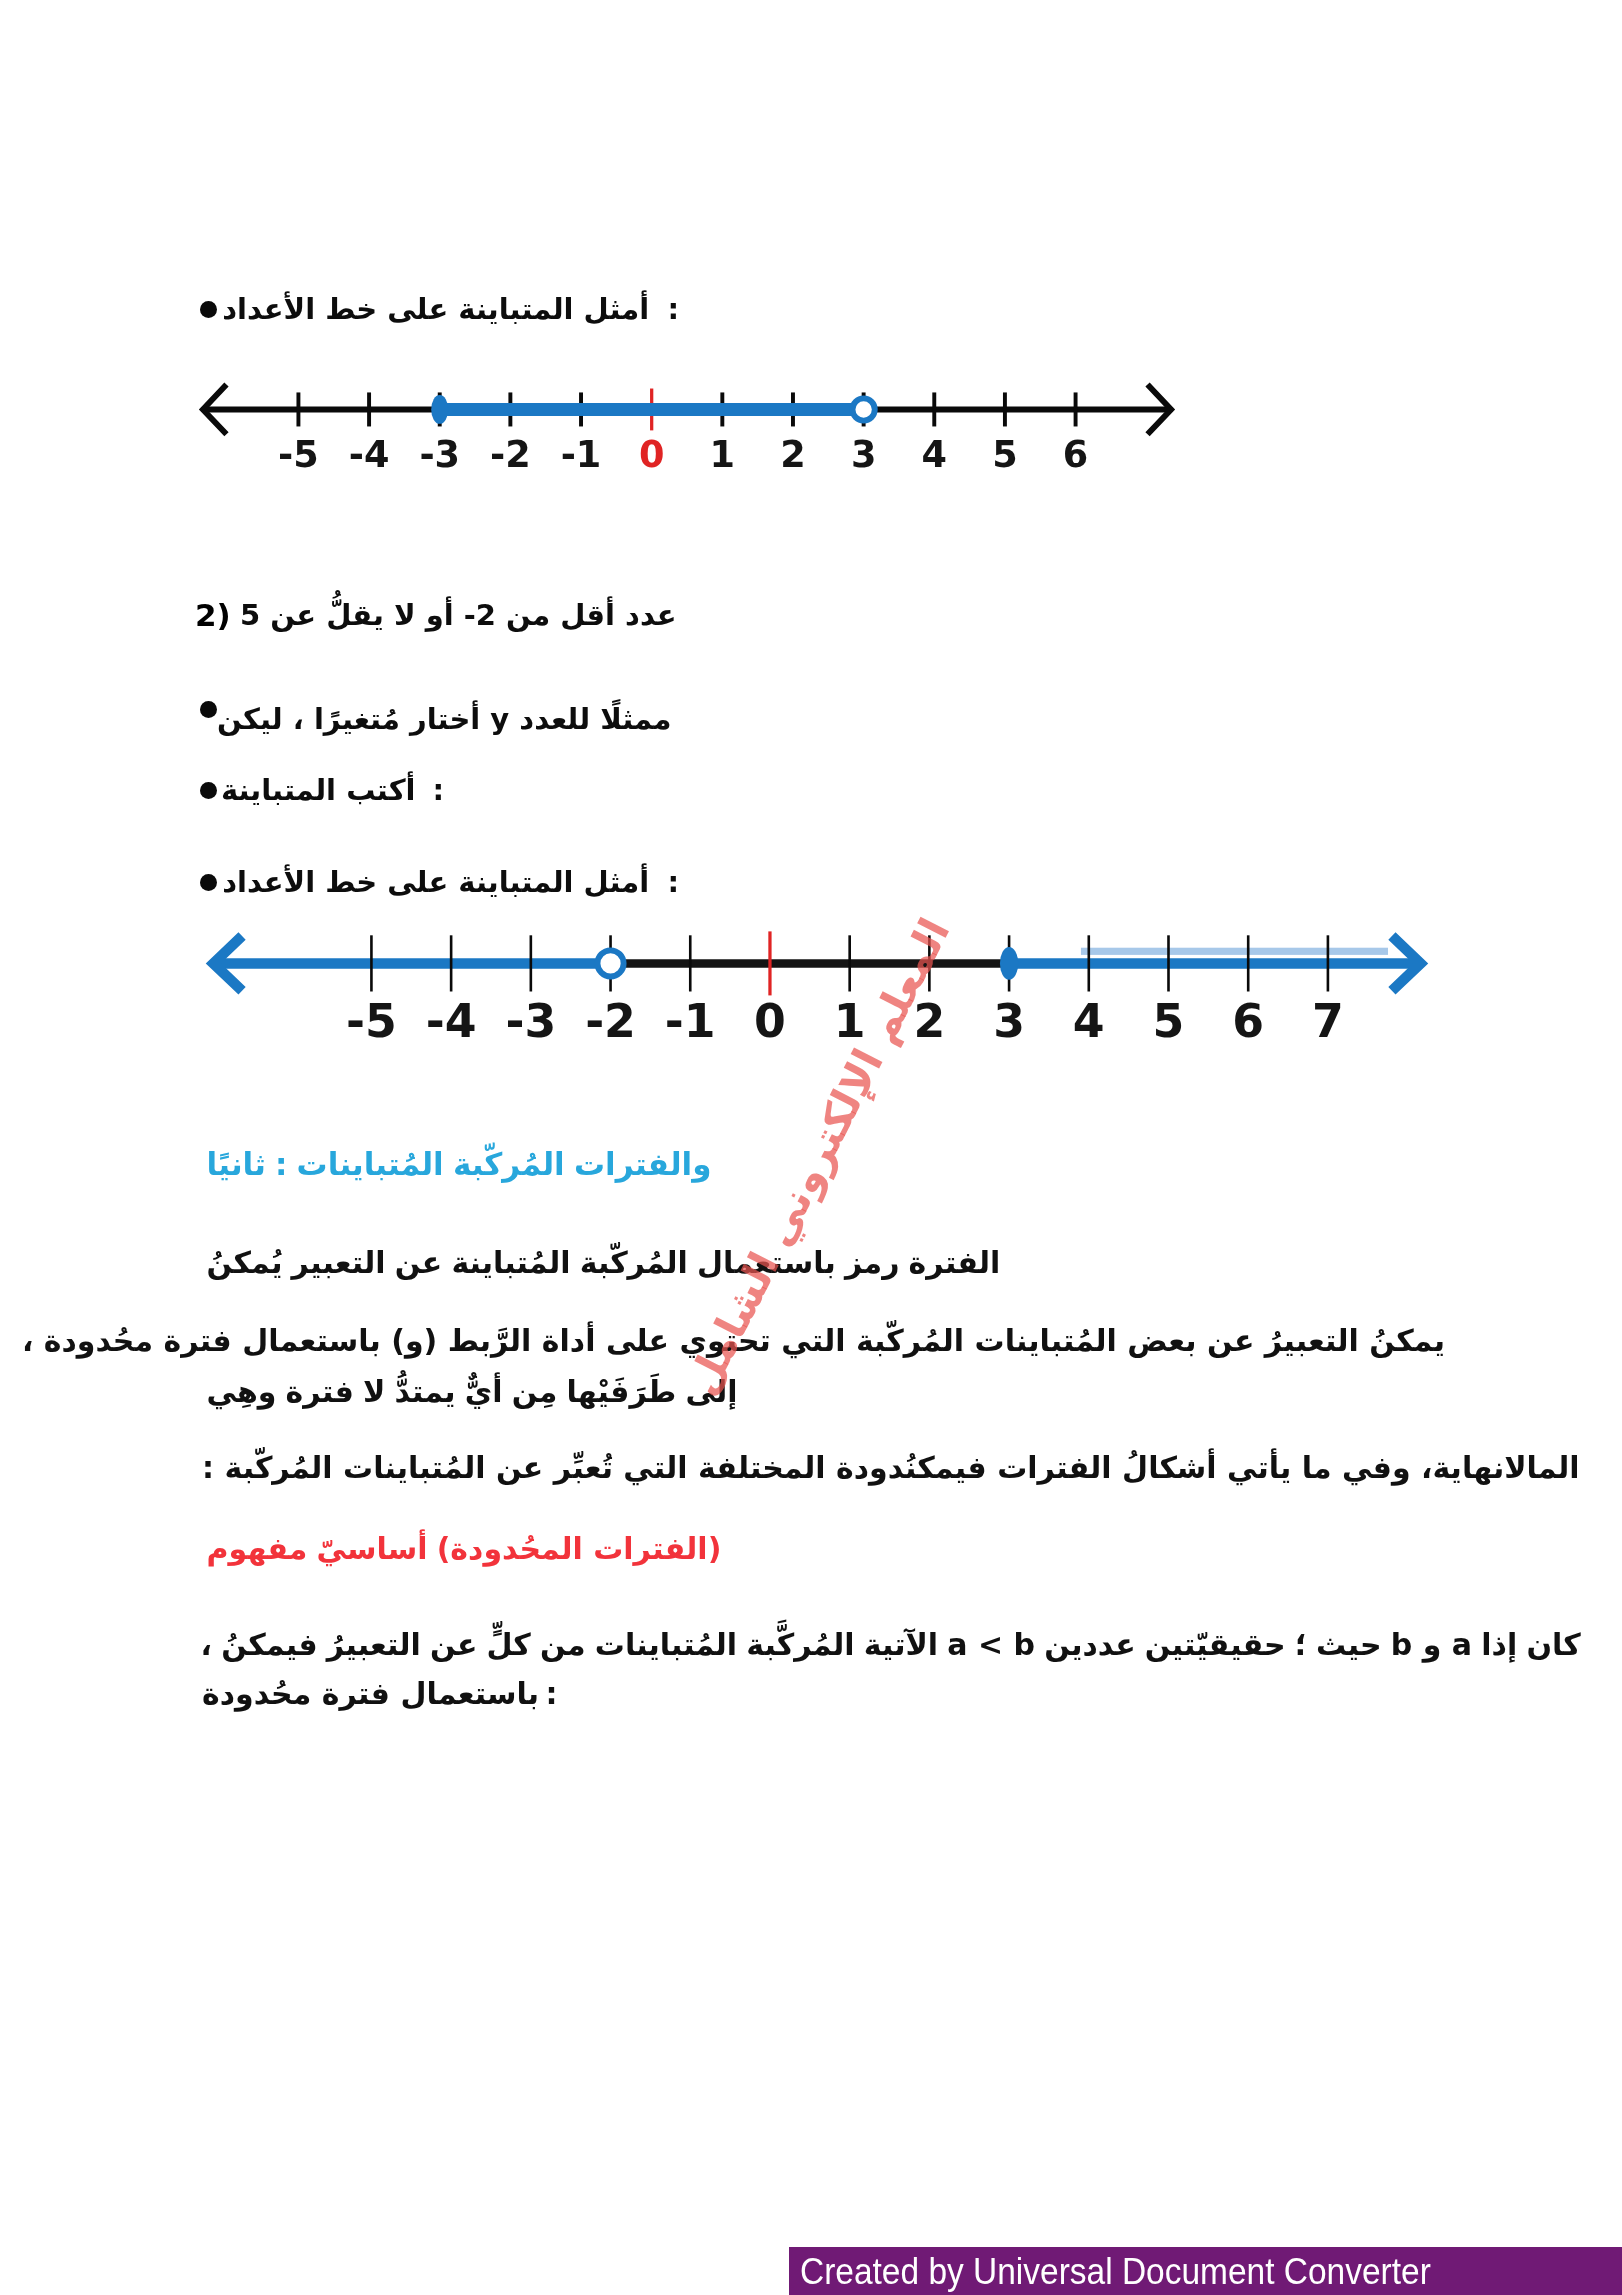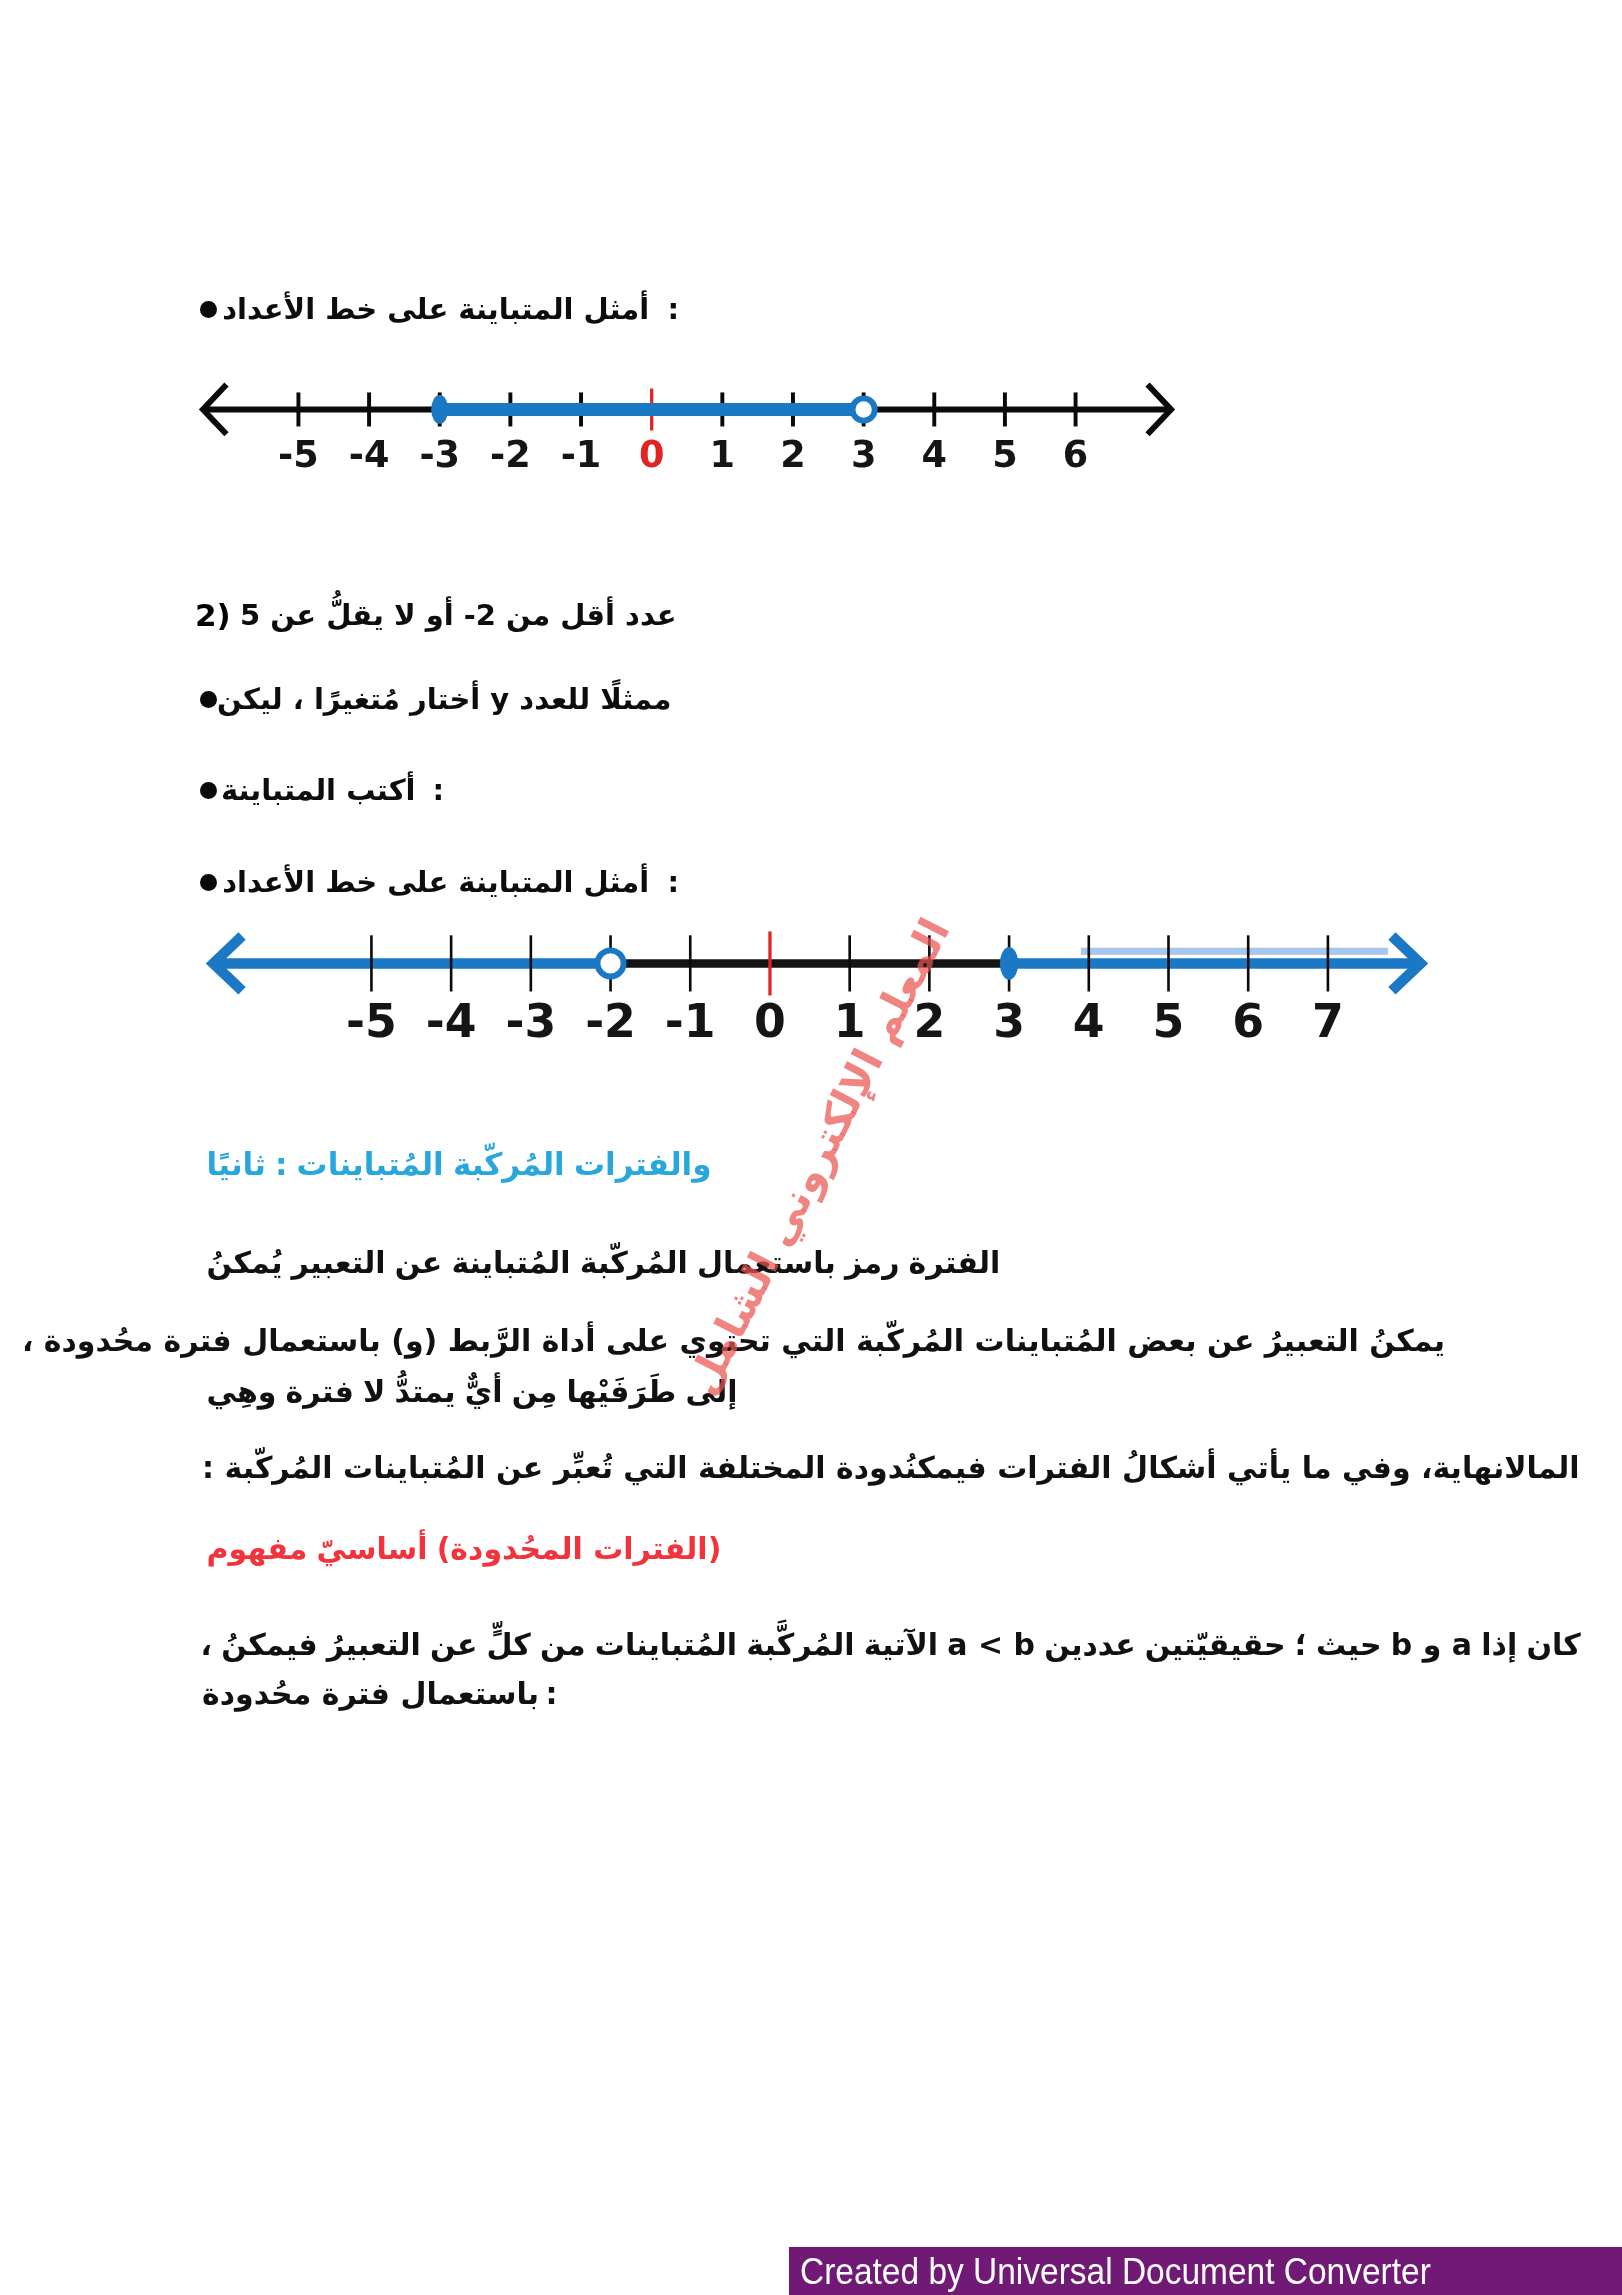--- a/index.html
+++ b/index.html
@@ -79,21 +79,21 @@
     </svg>
 </div>
 
 <div class="abs line" style="left:195px;top:597px;">
   <span class="num-prefix">2)</span>
   <span class="ar arab-line">عدد أقل من 2- أو لا يقلُّ عن 5</span>
 </div>
 
 <div class="abs line arab-line" style="left:200px;top:682px;">
   <span class="bullet-dot"></span>
-  <span class="ar" style="margin-right:11.8px;">ممثلًا للعدد y أختار مُتغيرًا ، ليكن</span>
+  <span class="ar" style="margin-right:11.8px;margin-top:20px;">ممثلًا للعدد y أختار مُتغيرًا ، ليكن</span>
 </div>
 
 <div class="abs line" style="left:200px;top:773px;">
   <span class="bullet-dot"></span>
   <span class="ar arab-line" style="margin-right:10.5px;margin-left:3.9px;">أكتب المتباينة</span>
   <span class="arab-line colon">:</span>
 </div>
 
 <div class="abs line arab-line" style="left:200px;top:865px;">
   <span class="bullet-dot"></span>

